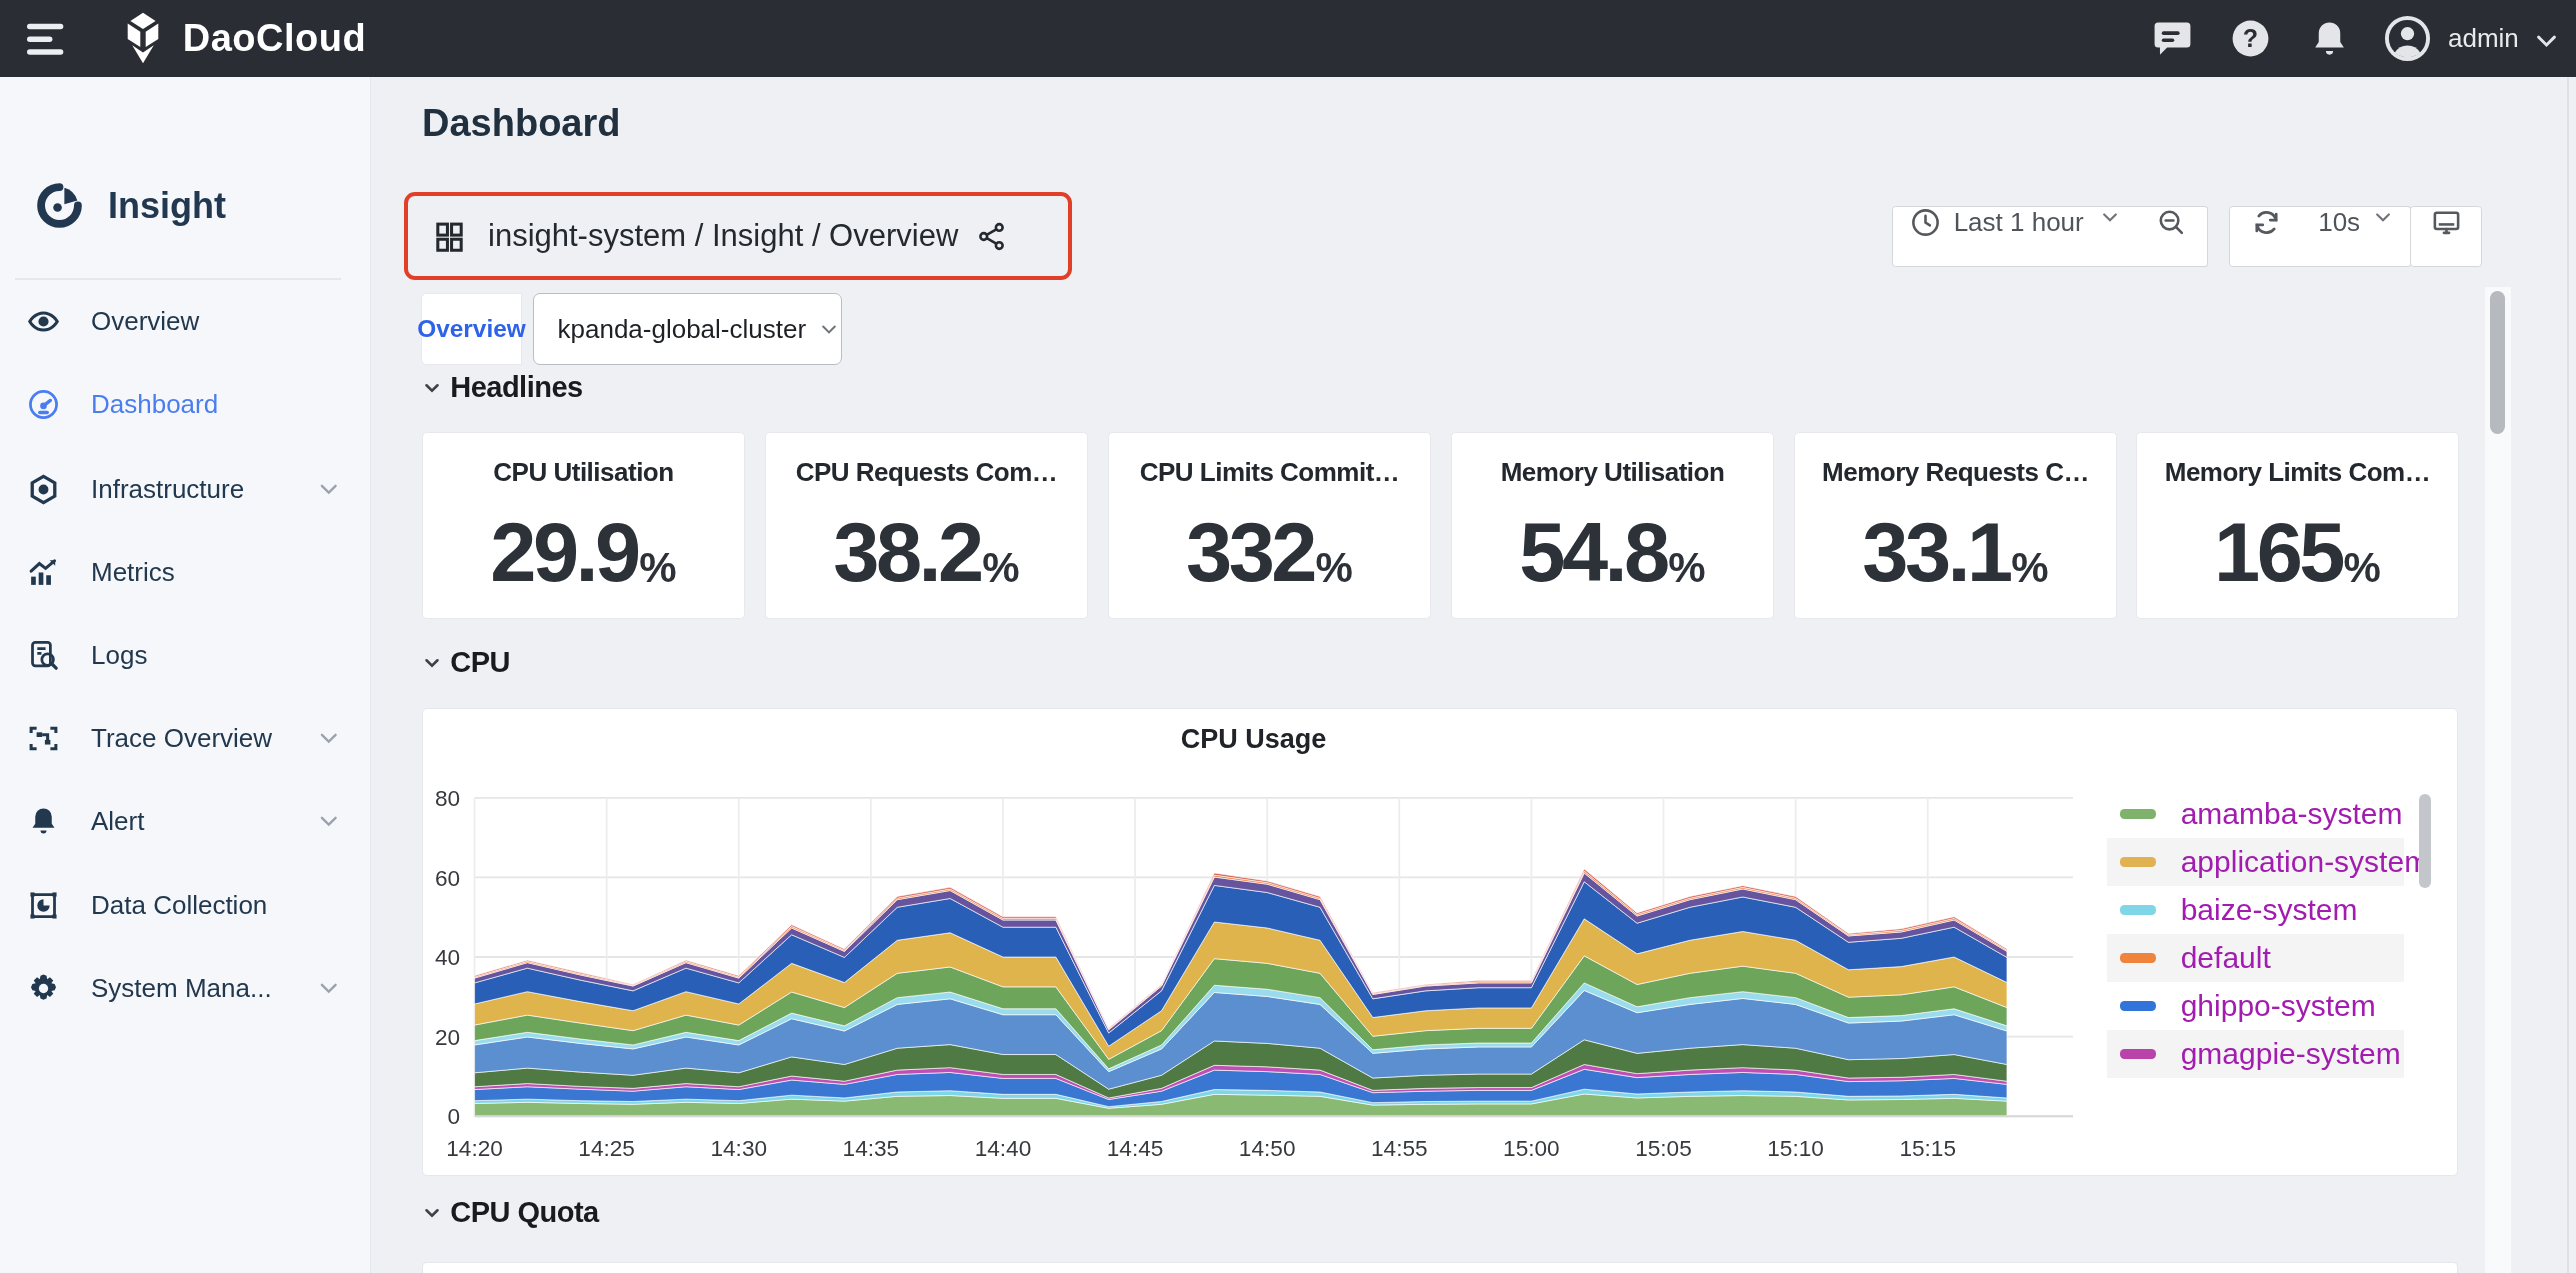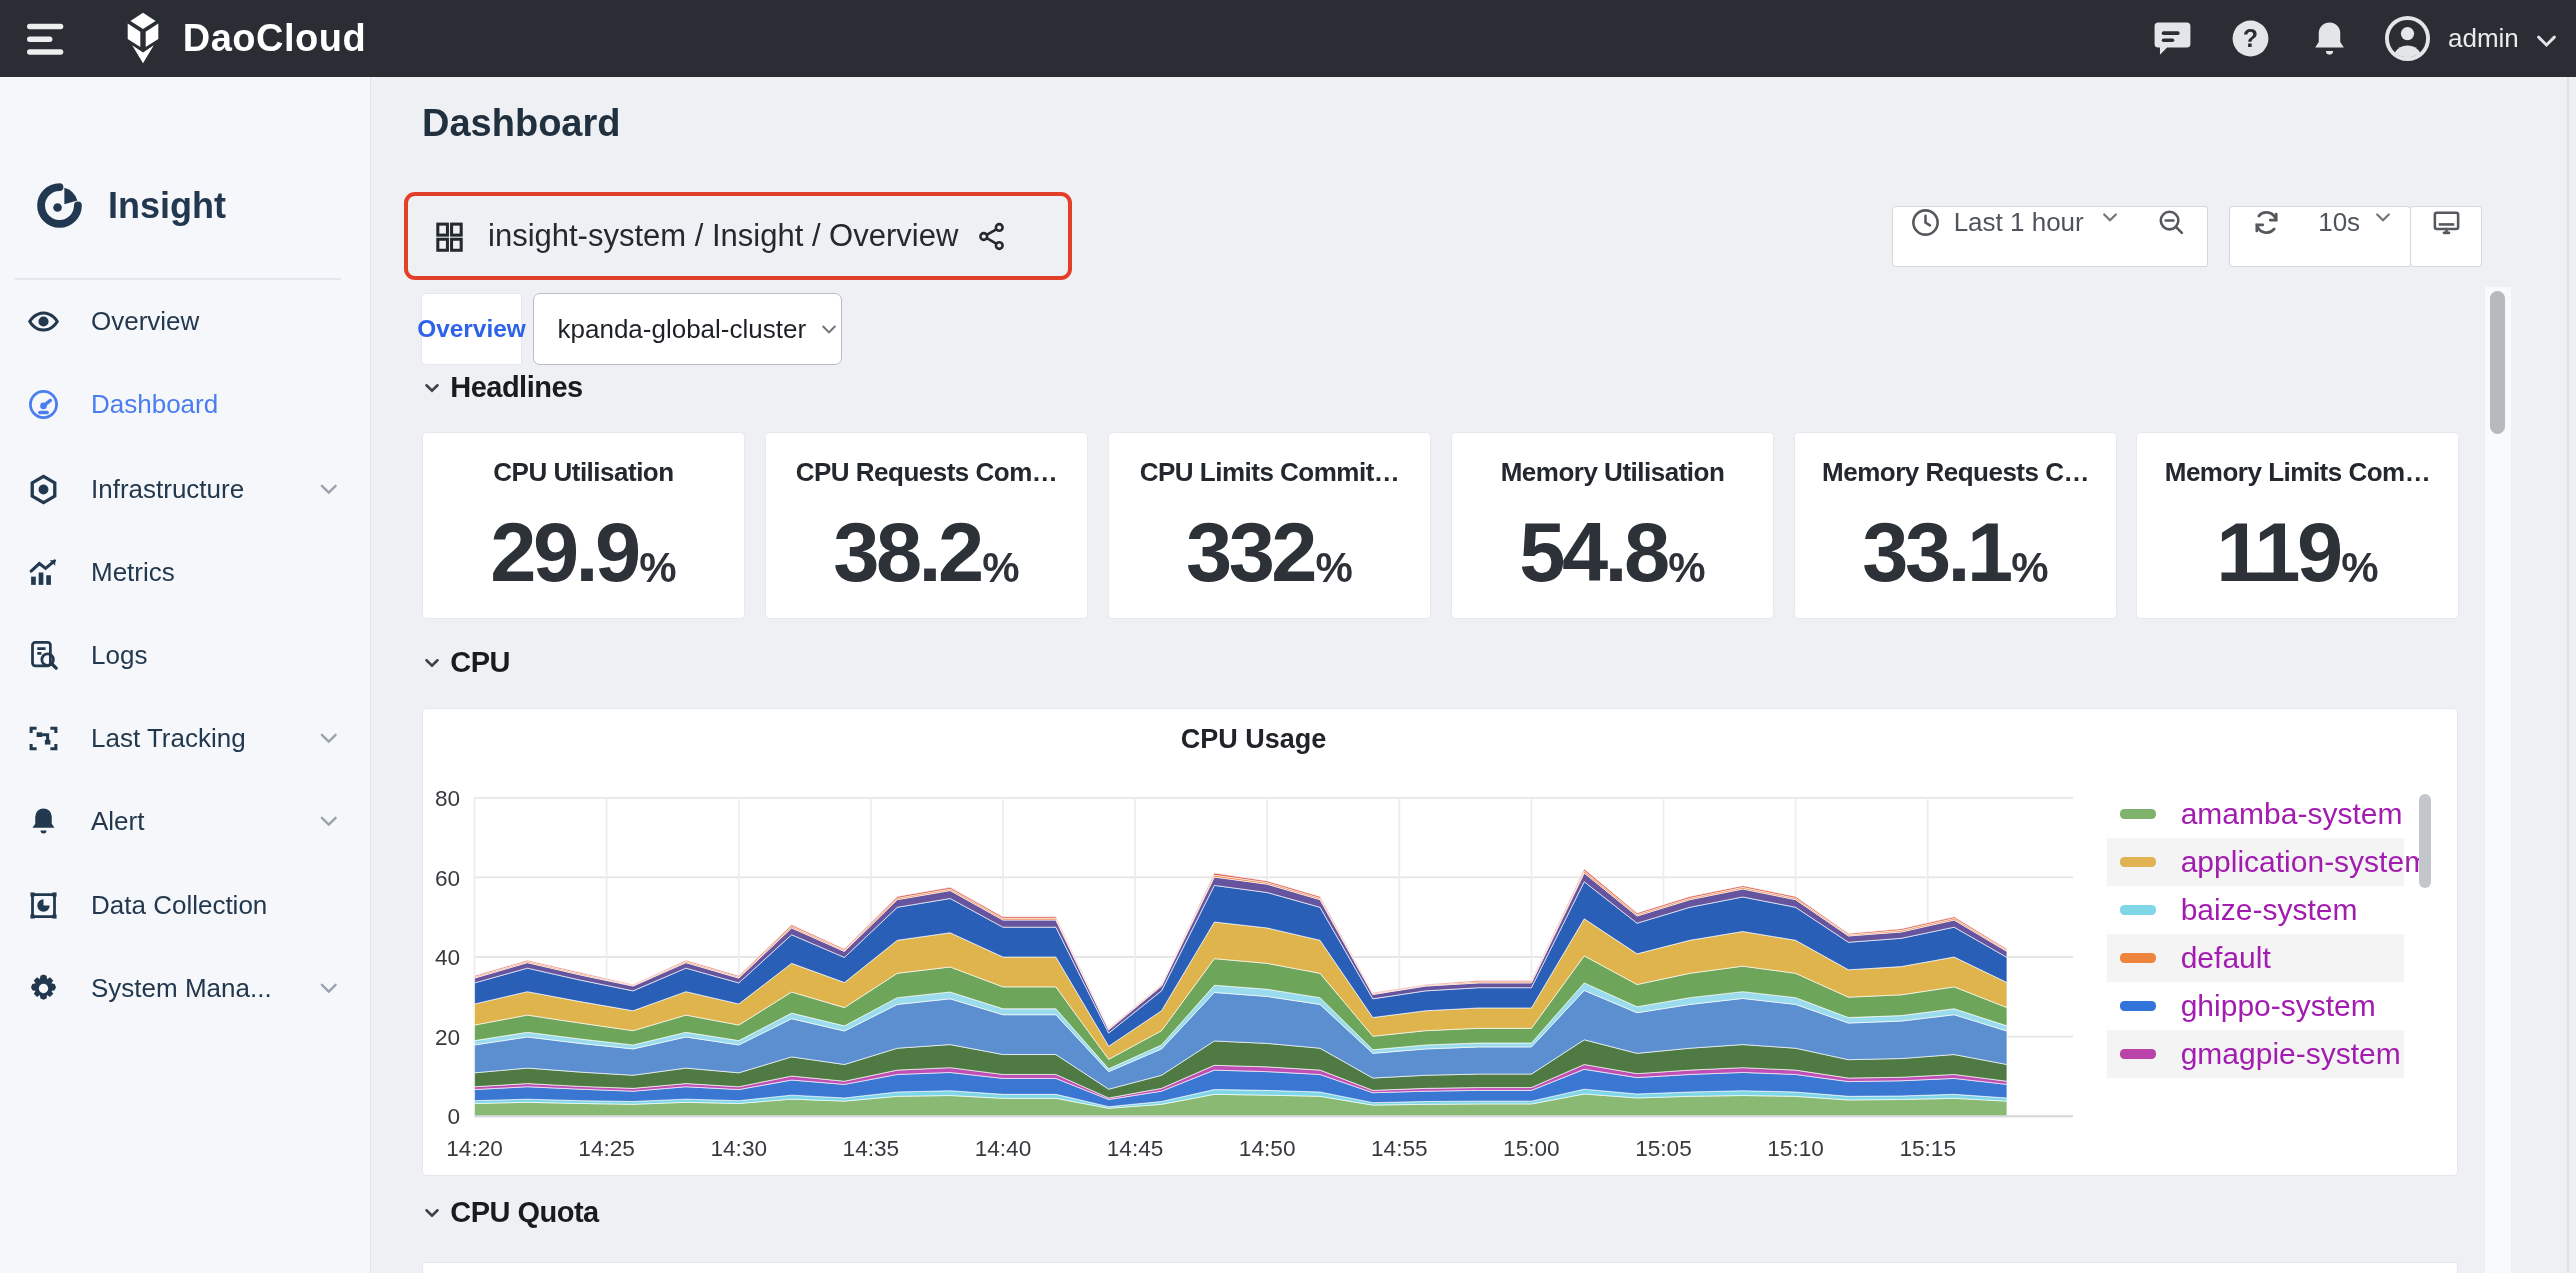--- a/index.html
+++ b/index.html
@@ -209,21 +209,21 @@
 
   <div class="nav-item" style="top:632px;">
     <span class="nico">
       <svg viewBox="0 0 24 24" fill="none" stroke="currentColor" stroke-width="2.2">
           <path d="M3 8V4.5h4M21 8V4.5h-4M3 16v3.5h4M21 16v3.5h-4"></path>
           <rect x="7" y="7.5" width="4" height="3.4" fill="currentColor" stroke="none"></rect>
           <rect x="13" y="13" width="4" height="3.4" fill="currentColor" stroke="none"></rect>
           <path d="M11 9.2h4v5.5"></path>
         </svg>
     </span>
-    <span class="nlabel">Last Tracking</span>
+    <span class="nlabel">Trace Overview</span>
     <span class="nav-chev">
       <svg viewBox="0 0 24 24" fill="none" stroke="currentColor" stroke-width="2.4" stroke-linecap="round">
           <path d="M5 9l7 7 7-7"></path>
         </svg>
     </span>
   </div>
 
   <div class="nav-item" style="top:715px;">
     <span class="nico">
       <svg viewBox="0 0 24 24" fill="currentColor">
@@ -393,21 +393,21 @@
 <div class="stat-card" style="left:1794px;">
   <div class="stat-title">Memory Requests C…</div>
   <div class="stat-value">
       <span class="stat-num">33.1</span>
       <span class="stat-unit">%</span>
     </div>
 </div>
 <div class="stat-card" style="left:2136px;">
   <div class="stat-title">Memory Limits Com…</div>
   <div class="stat-value">
-      <span class="stat-num">119</span>
+      <span class="stat-num">165</span>
       <span class="stat-unit">%</span>
     </div>
 </div>
 
 <div class="section-h" style="left:421px; top:646px;">
   <span class="schev">
     <svg viewBox="0 0 24 24" fill="none" stroke="currentColor" stroke-width="2.8" stroke-linecap="round">
         <path d="M6 9l6 6 6-6"></path>
       </svg>
   </span>

